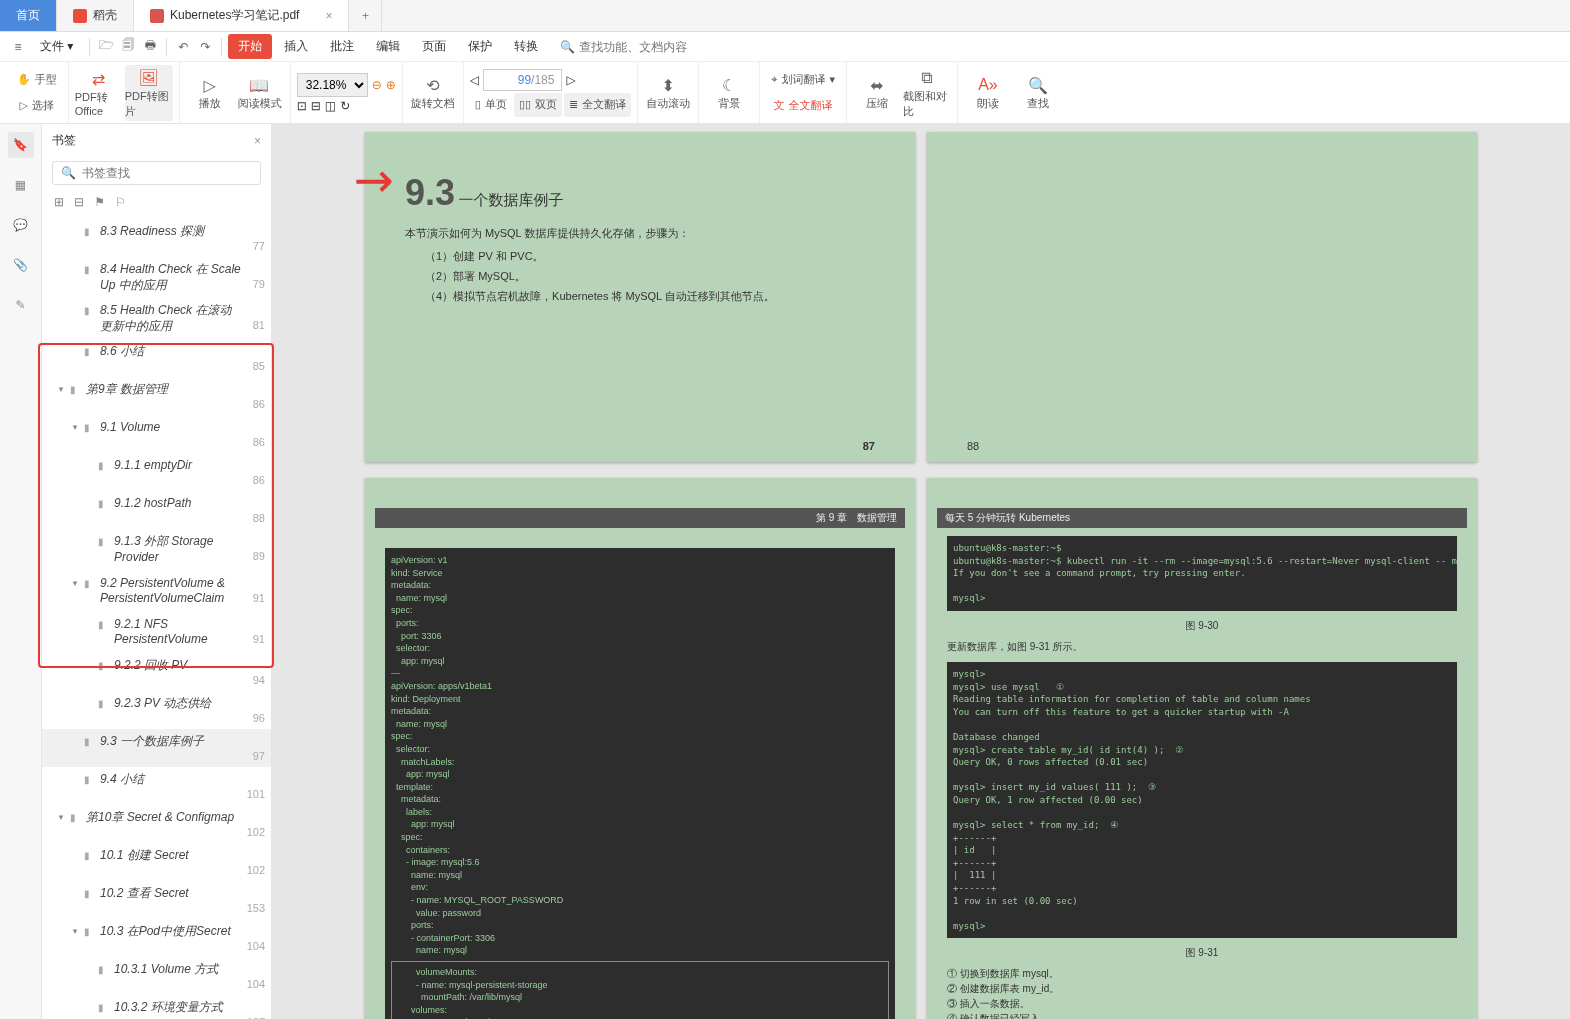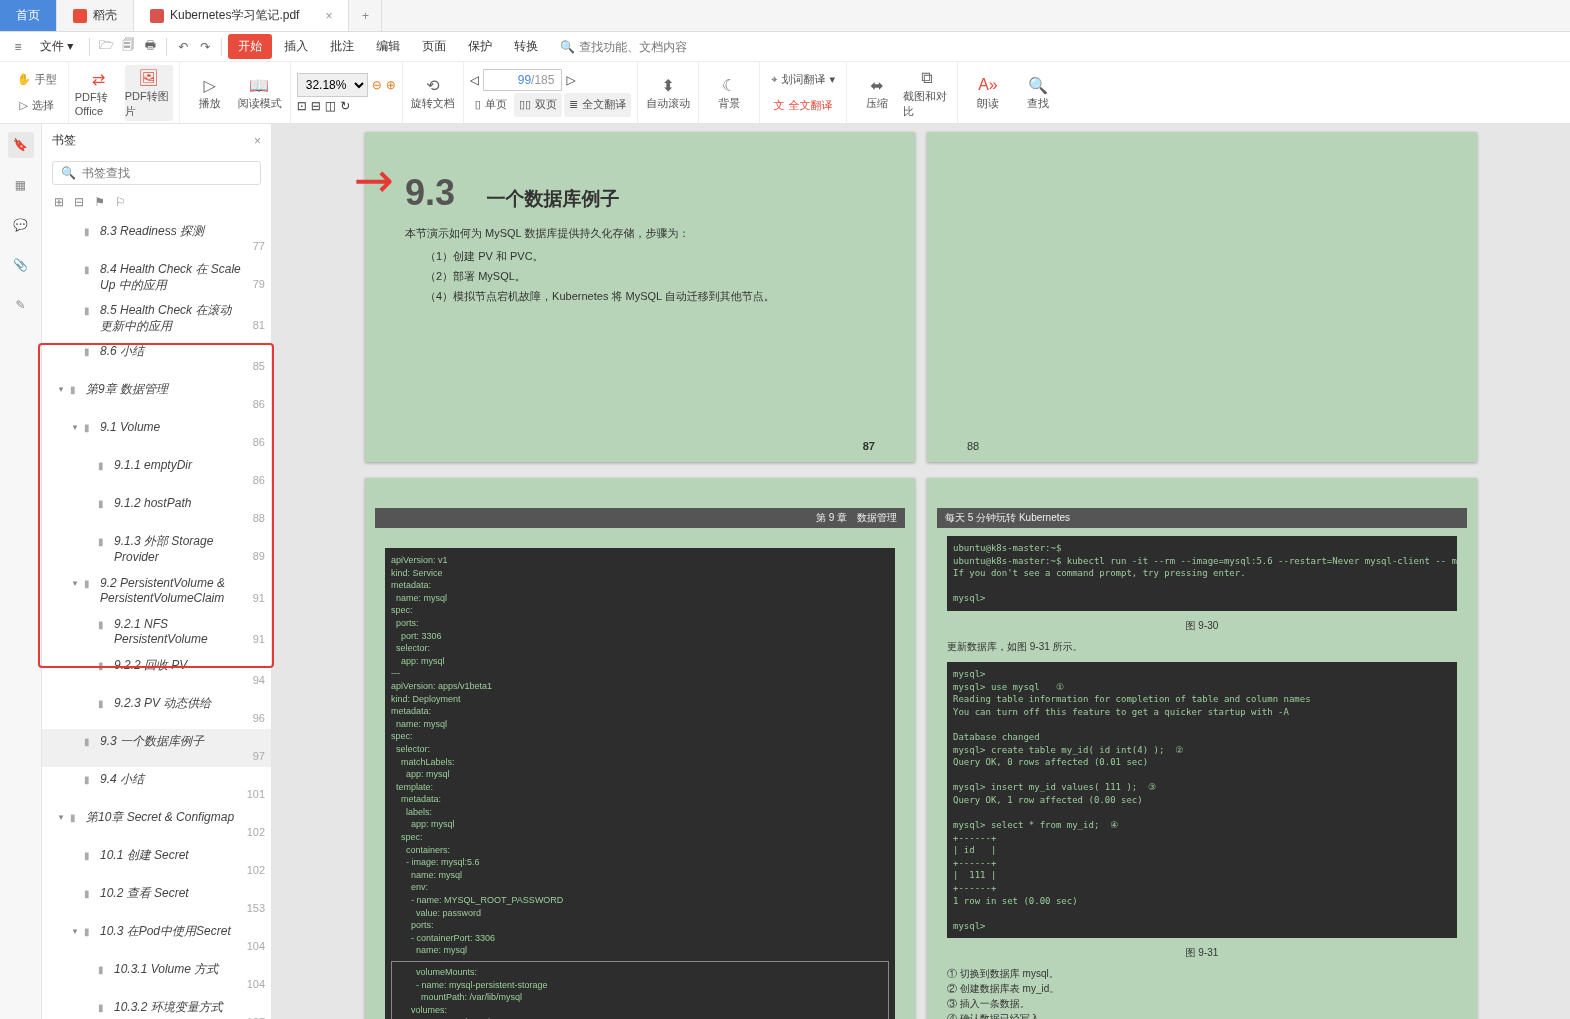--- a/index.html
+++ b/index.html
@@ -64,21 +64,21 @@
 
 
 .annot-box { position: absolute; border: 2px solid #e53935; border-radius: 4px; pointer-events: none; z-index: 5; }
 
 
 .docview { flex: 1; background: #e6e6e6; position: relative; overflow: hidden; }
 .pagesrow { display: flex; justify-content: center; gap: 12px; padding: 8px 0; }
 .page { background: #b8d4b8; box-shadow: 0 1px 3px rgba(0,0,0,.3); padding: 10px; position: relative; }
 .page.top { width: 550px; height: 330px; }
 .page.bot { width: 550px; height: 550px; }
-.page .title { font-size: 19px; font-weight: bold; margin-left: 28px; }
+.page .title { font-size: 15px; font-weight: normal; margin-left: 0; }
 .page .intro { font-size: 11px; margin-top: 12px; margin-left: 30px; }
 .page .pnum { position: absolute; bottom: 10px; font-size: 11px; }
 .page .pnum.l { right: 40px; font-weight: bold; }
 .page .pnum.r { left: 40px; }
 .chaphdr { background: #555; color: #eee; font-size: 10px; padding: 3px 8px; margin-top: 20px; }
 .code { background: #2d2d2d; color: #9acd9a; font-family: monospace; font-size: 9px; padding: 6px; margin: 8px 10px; line-height: 1.4; white-space: pre; overflow: hidden; }
 .code-bordered { border: 1px solid #888; padding: 4px; margin: 4px 0; }
 .figlabel { text-align: center; font-size: 10px; margin: 4px 0; }
 .bodytxt { font-size: 10px; margin: 6px 10px; line-height: 1.5; }
 .arrow-annot { position: absolute; color: #e53935; font-size: 48px; transform: rotate(45deg); z-index: 3; }

